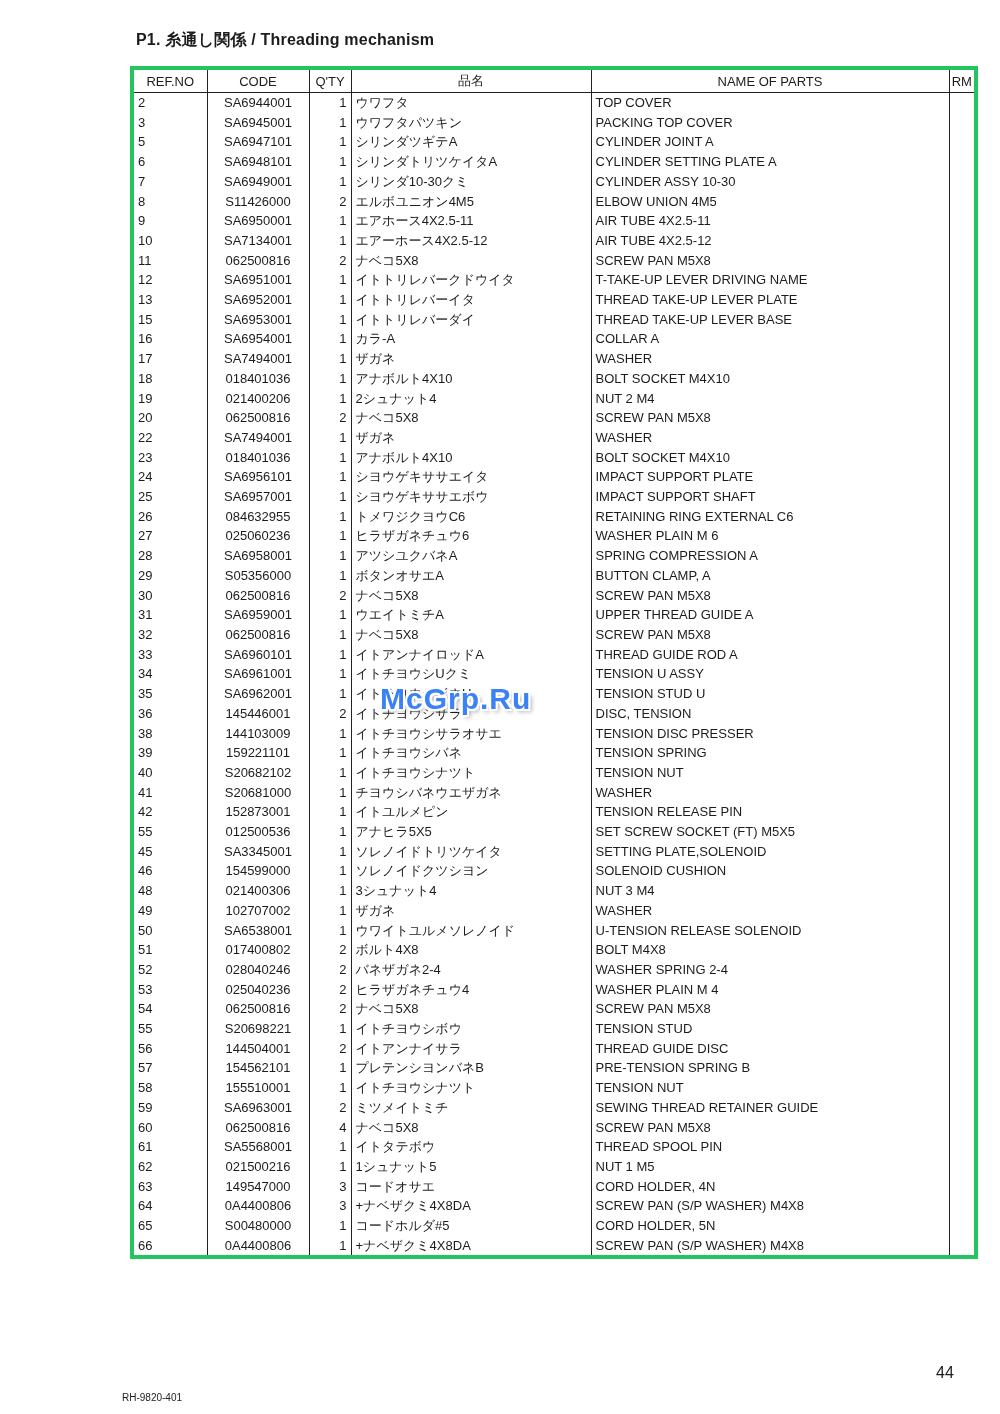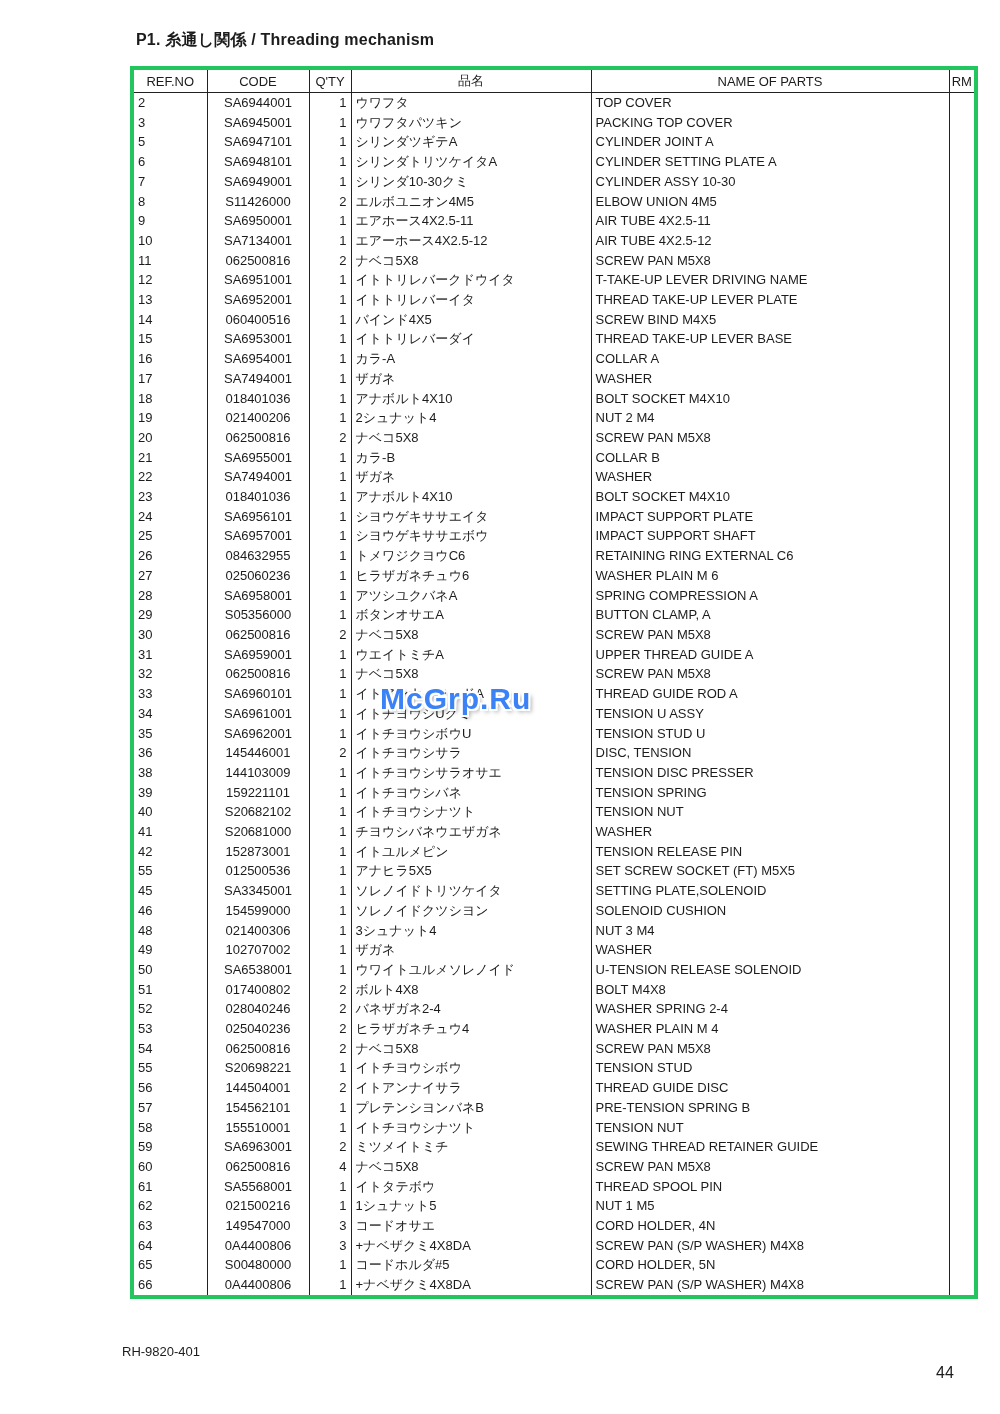--- a/index.html
+++ b/index.html
@@ -31,21 +31,21 @@
   td.c-name-jp{ text-align:left; }
   td.c-name-en{ text-align:left; }
   td.c-rm     { text-align:center; }
   .watermark {
     position:absolute; left:380px; top:682px;
     font-family:Liberation Sans, sans-serif;
     font-size:30px; font-weight:bold; color:#3b82f6; letter-spacing:1px;
     text-shadow:-2px -2px 0 #fff, 2px -2px 0 #fff, -2px 2px 0 #fff, 2px 2px 0 #fff, 3px 3px 4px rgba(60,60,60,0.45);
     pointer-events:none;
   }
-  .footer-left  { position:absolute; left:122px; top:1344px; font-size:13px; }
+  .footer-left  { position:absolute; left:122px; top:1392px; font-size:10px; }
   .footer-right { position:absolute; left:936px; top:1364px; font-size:16px; }
 </style>
 </head>
 <body>
 
 <div class="page">
 
   <div class="title">P1. 糸通し関係 / Threading mechanism</div>
 
   <table class="parts">
@@ -150,28 +150,20 @@
         </tr>
         <tr>
           <td class="c-refno">13</td>
           <td class="c-code">SA6952001</td>
           <td class="c-qty">1</td>
           <td class="c-name-jp">イトトリレバーイタ</td>
           <td class="c-name-en">THREAD TAKE-UP LEVER PLATE</td>
           <td class="c-rm"></td>
         </tr>
         <tr>
-          <td class="c-refno">14</td>
-          <td class="c-code">060400516</td>
-          <td class="c-qty">1</td>
-          <td class="c-name-jp">バインド4X5</td>
-          <td class="c-name-en">SCREW BIND M4X5</td>
-          <td class="c-rm"></td>
-        </tr>
-        <tr>
           <td class="c-refno">15</td>
           <td class="c-code">SA6953001</td>
           <td class="c-qty">1</td>
           <td class="c-name-jp">イトトリレバーダイ</td>
           <td class="c-name-en">THREAD TAKE-UP LEVER BASE</td>
           <td class="c-rm"></td>
         </tr>
         <tr>
           <td class="c-refno">16</td>
           <td class="c-code">SA6954001</td>
@@ -203,28 +195,20 @@
           <td class="c-name-jp">2シュナット4</td>
           <td class="c-name-en">NUT 2 M4</td>
           <td class="c-rm"></td>
         </tr>
         <tr>
           <td class="c-refno">20</td>
           <td class="c-code">062500816</td>
           <td class="c-qty">2</td>
           <td class="c-name-jp">ナベコ5X8</td>
           <td class="c-name-en">SCREW PAN M5X8</td>
-          <td class="c-rm"></td>
-        </tr>
-        <tr>
-          <td class="c-refno">21</td>
-          <td class="c-code">SA6955001</td>
-          <td class="c-qty">1</td>
-          <td class="c-name-jp">カラ-B</td>
-          <td class="c-name-en">COLLAR B</td>
           <td class="c-rm"></td>
         </tr>
         <tr>
           <td class="c-refno">22</td>
           <td class="c-code">SA7494001</td>
           <td class="c-qty">1</td>
           <td class="c-name-jp">ザガネ</td>
           <td class="c-name-en">WASHER</td>
           <td class="c-rm"></td>
         </tr>

